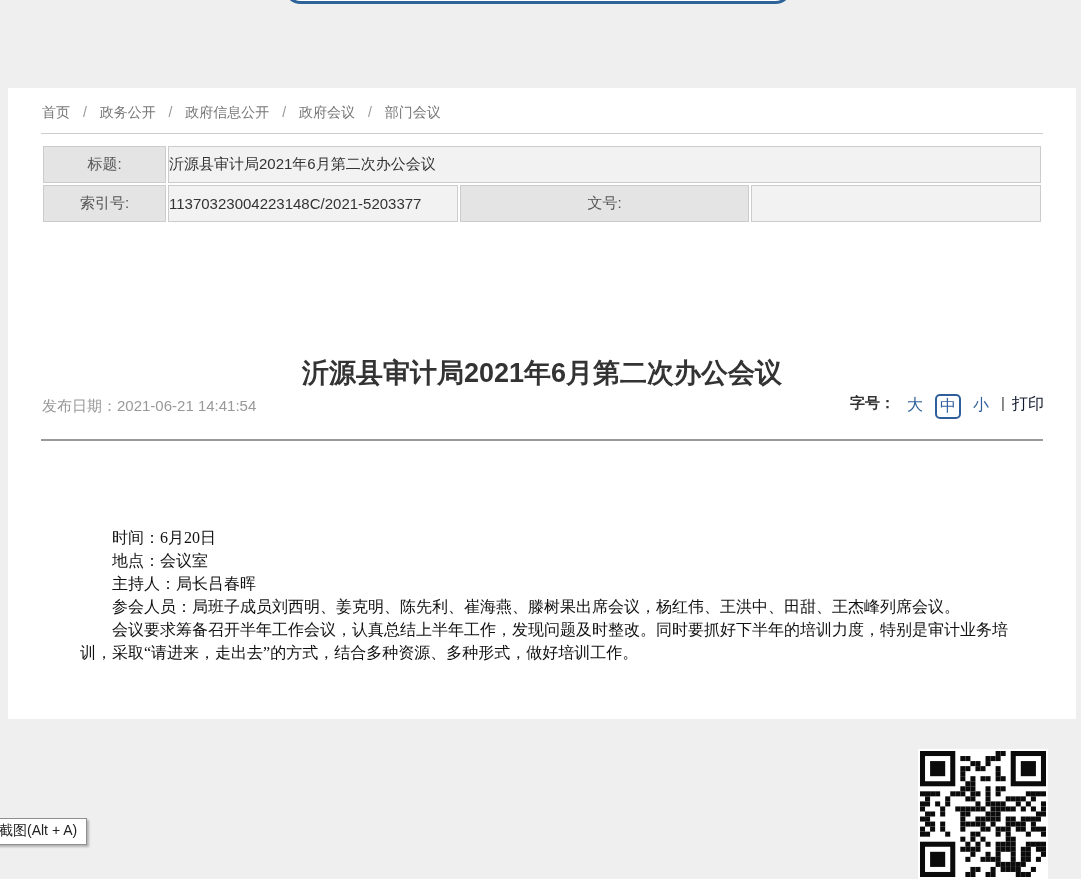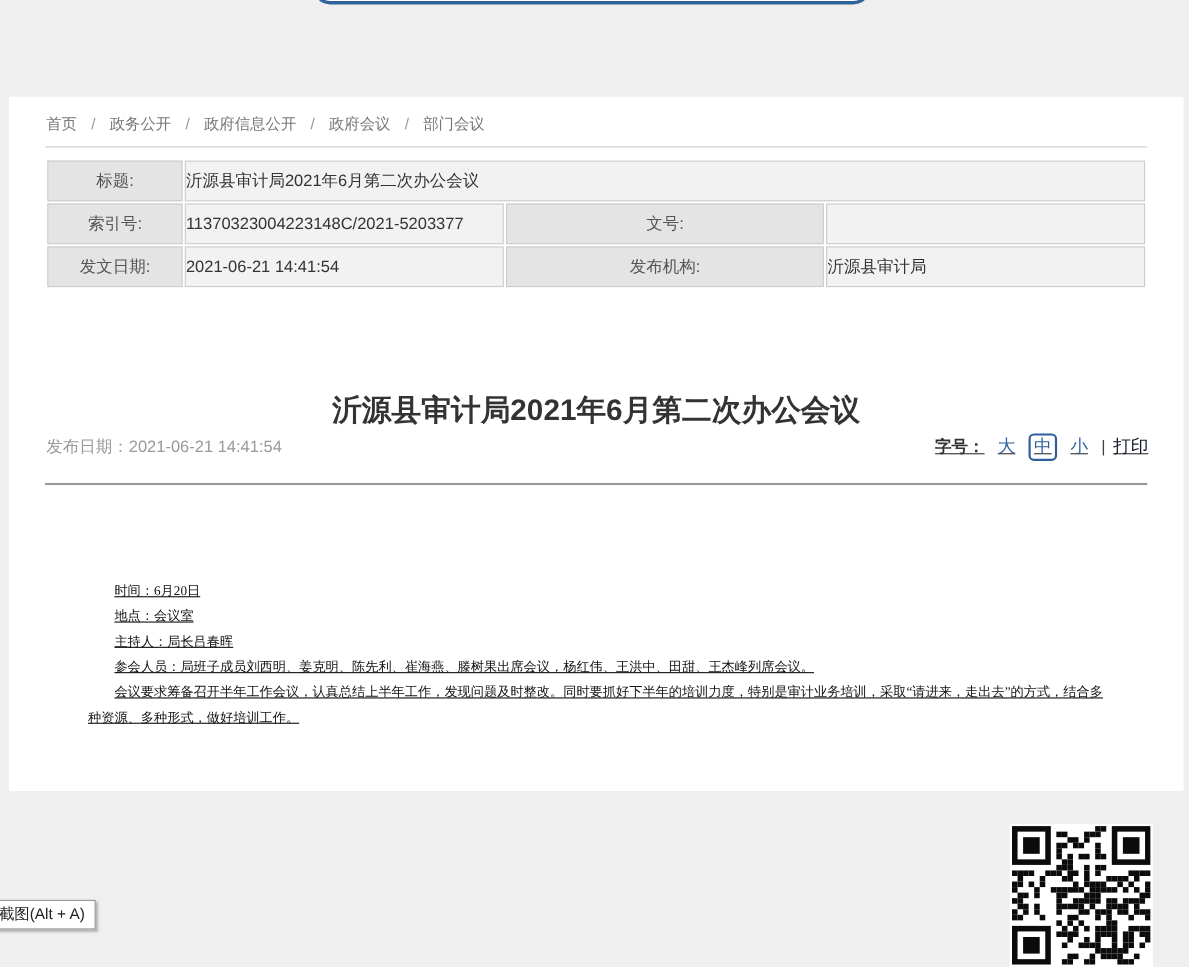--- a/index.html
+++ b/index.html
@@ -74,21 +74,21 @@
     font-size: 27px; font-weight: bold;
     color: #333;
   }
 
   .meta-row {
     position: absolute; top: 306px; left: 34px;
     width: 1002px;
     display: flex; justify-content: space-between; align-items: center;
   }
   .pub-date { font-size: 15px; color: #999; }
-  .font-ctrl { font-size: 15px; color: #333; display: flex; align-items: center; text-decoration: underline; }
+  .font-ctrl { font-size: 15px; color: #333; display: flex; align-items: flex-start; }
   .font-ctrl .fc-label { color: #333; font-weight: bold; margin-right: 4px; }
   .font-ctrl .fc-opt {
     color: #2e5f9c; font-size: 16px;
     margin: 0 4px; cursor: pointer;
     padding: 1px 4px;
   }
   .font-ctrl .fc-opt.active {
     border: 2px solid #2e5f9c;
     border-radius: 5px;
     padding: 0px 3px;
@@ -99,23 +99,22 @@
   .title-divider {
     position: absolute; top: 351px; left: 33px;
     width: 1002px; height: 2px;
     background: #999;
   }
 
   .article-body {
     position: absolute; top: 438px; left: 72px;
     width: 928px;
     font-family: "Liberation Serif", serif;
-    font-size: 12px; line-height: 23px;
+    font-size: 16px; line-height: 23px;
     color: #111;
-    text-decoration: underline;
   }
   .article-body p { margin: 0; text-indent: 2em; }
 
   .qr-wrap {
     position: absolute; top: 661px; left: 910px;
     width: 130px; height: 130px;
     background: #fff;
     padding: 2px;
   }
   .qr-wrap svg { display: block; }
@@ -156,26 +155,20 @@
     <tbody>
         <tr>
       <td class="m-label">标题:</td>
       <td class="m-value" colspan="3">沂源县审计局2021年6月第二次办公会议</td>
     </tr>
     <tr>
       <td class="m-label">索引号:</td>
       <td class="m-value">11370323004223148C/2021-5203377</td>
       <td class="m-label m-label2">文号:</td>
       <td class="m-value m-value2"></td>
-    </tr>
-    <tr>
-      <td class="m-label">发文日期:</td>
-      <td class="m-value">2021-06-21 14:41:54</td>
-      <td class="m-label m-label2">发布机构:</td>
-      <td class="m-value m-value2">沂源县审计局</td>
     </tr>
   </tbody>
     </table>
 
   <h1 class="article-title">沂源县审计局2021年6月第二次办公会议</h1>
 
   <div class="meta-row">
     <div class="pub-date">
       <span>发布日期：</span><span>2021-06-21 14:41:54</span>
     </div>

